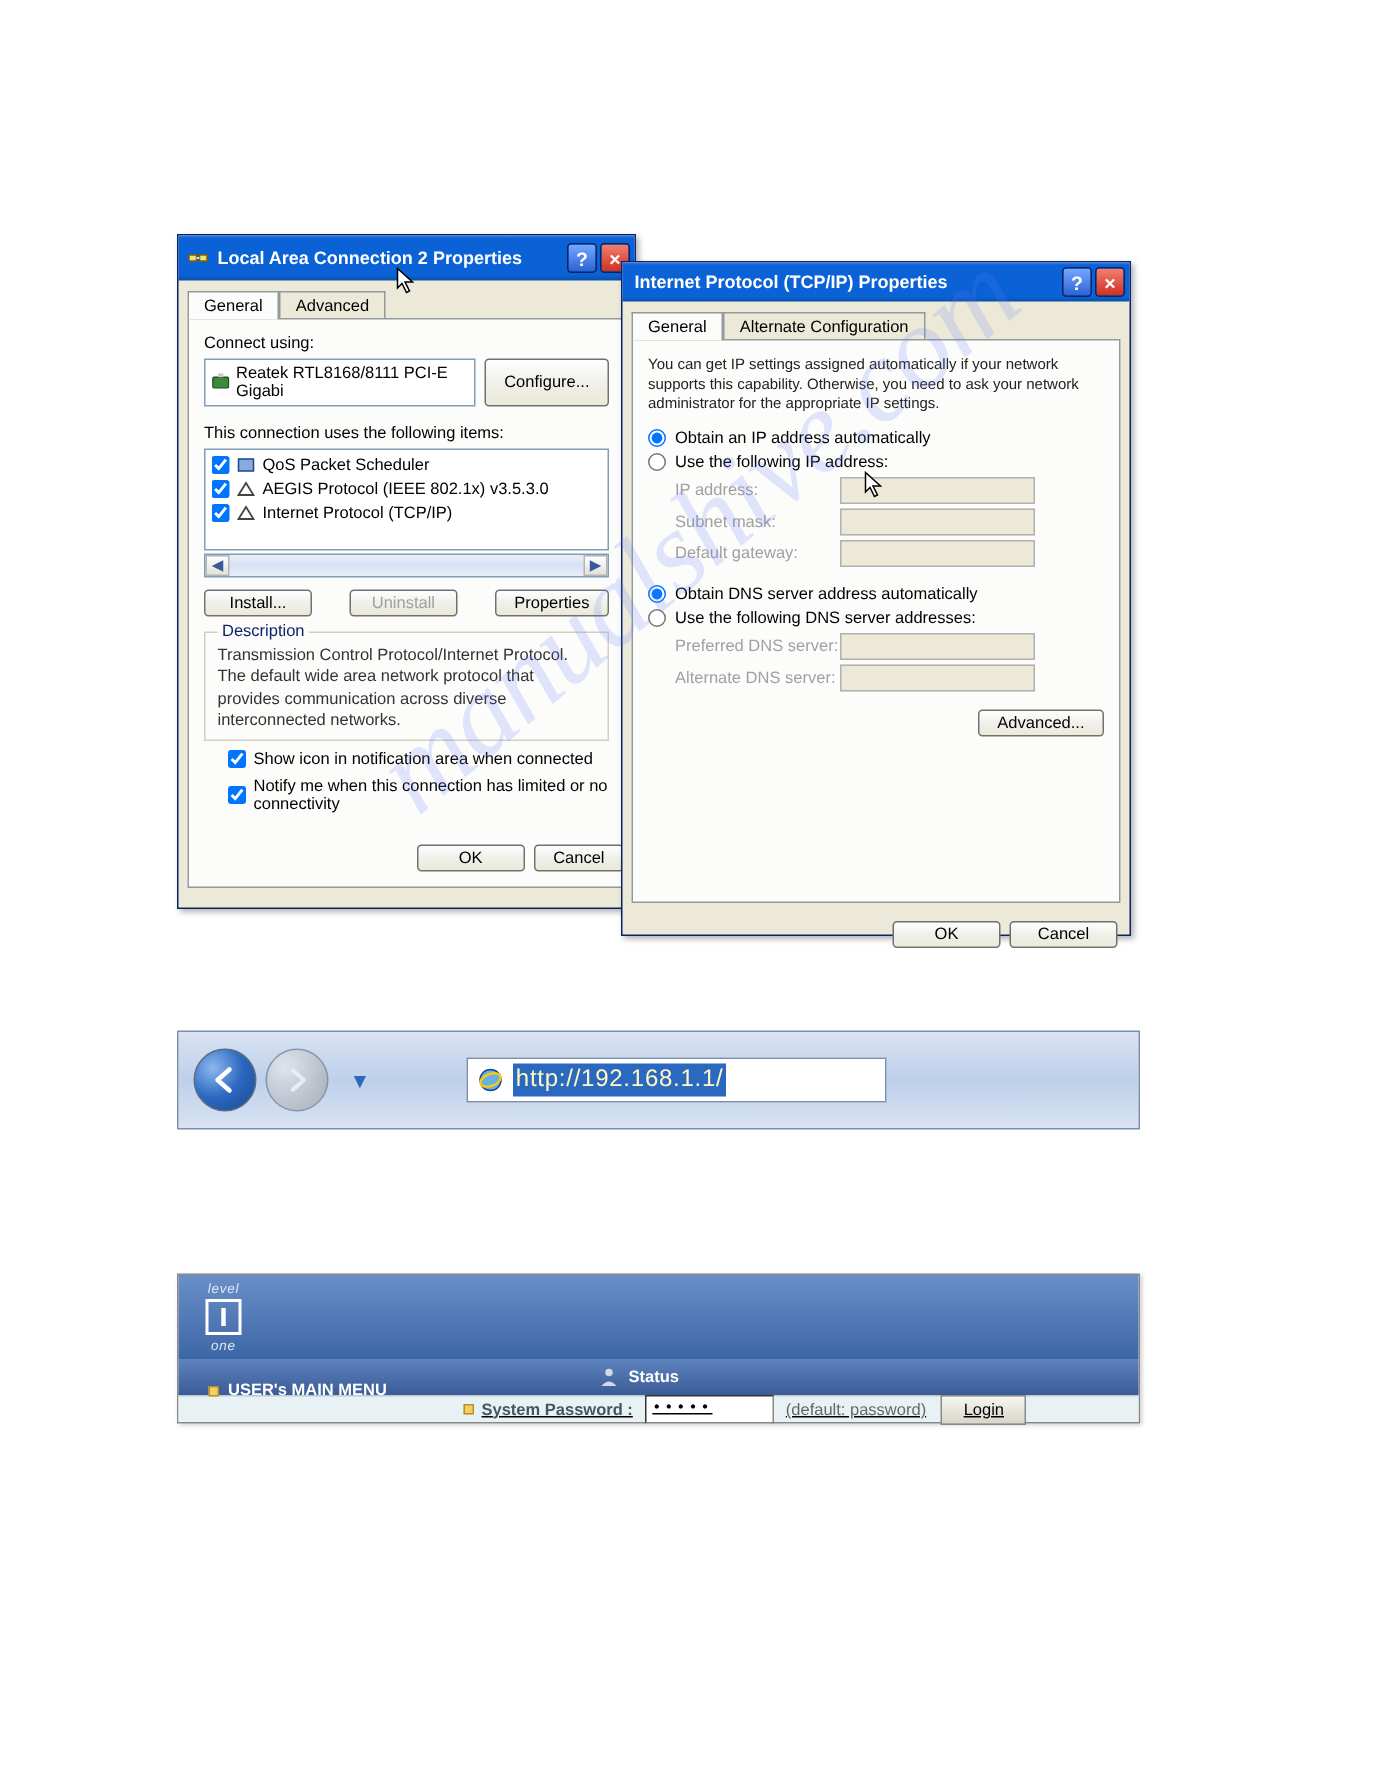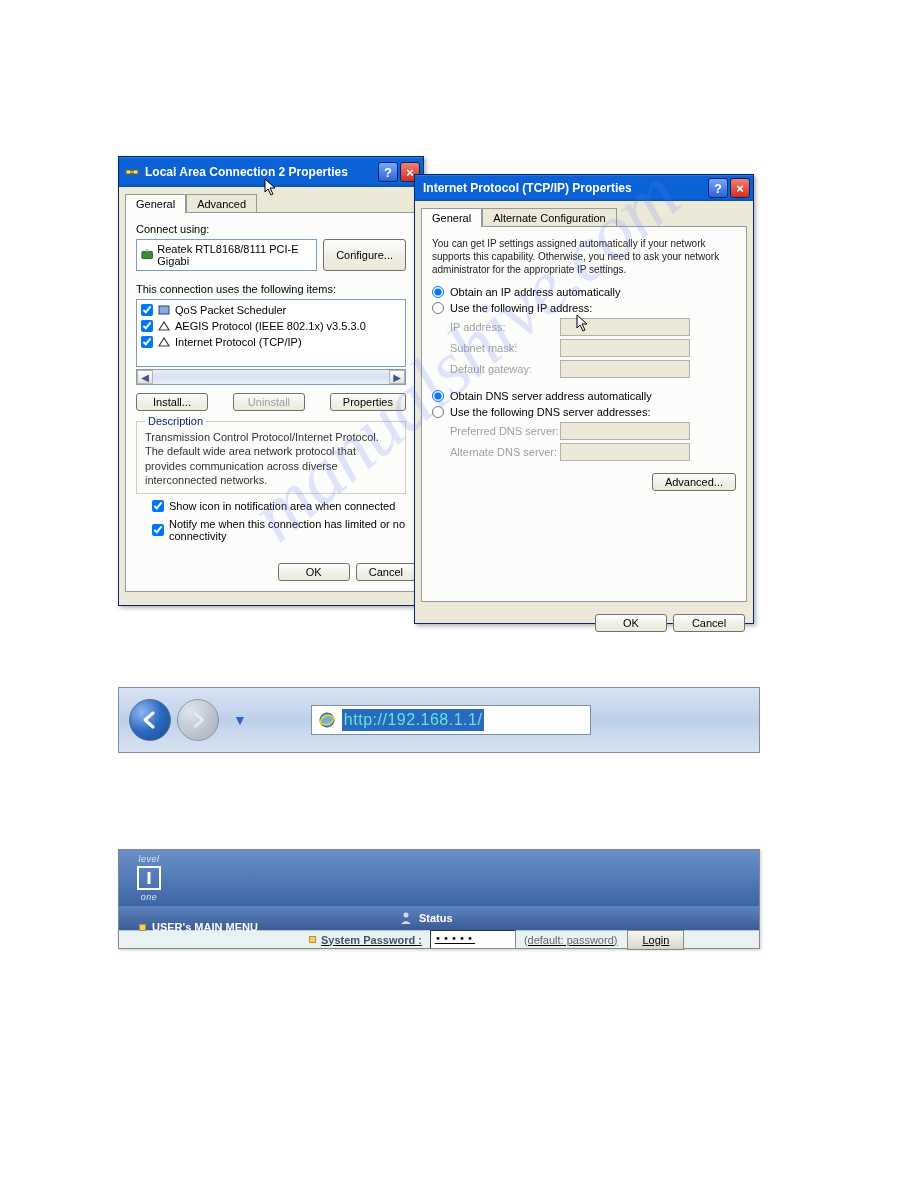--- a/index.html
+++ b/index.html
@@ -319,21 +319,21 @@
     display: flex;
     align-items: center;
     padding: 0 6px;
     gap: 6px;
   }
   .ie-icon {
     width: 18px; height: 18px;
   }
   .url-text {
     background: #2b68c0;
-    color: #5eead4;
+    color: #fef9c3;
     padding: 2px 2px;
     font-size: 16px;
     font-family: "Trebuchet MS", Arial, sans-serif;
     letter-spacing: 0.5px;
   }
 
   
   .router {
     position: absolute;
     left: 118px;

